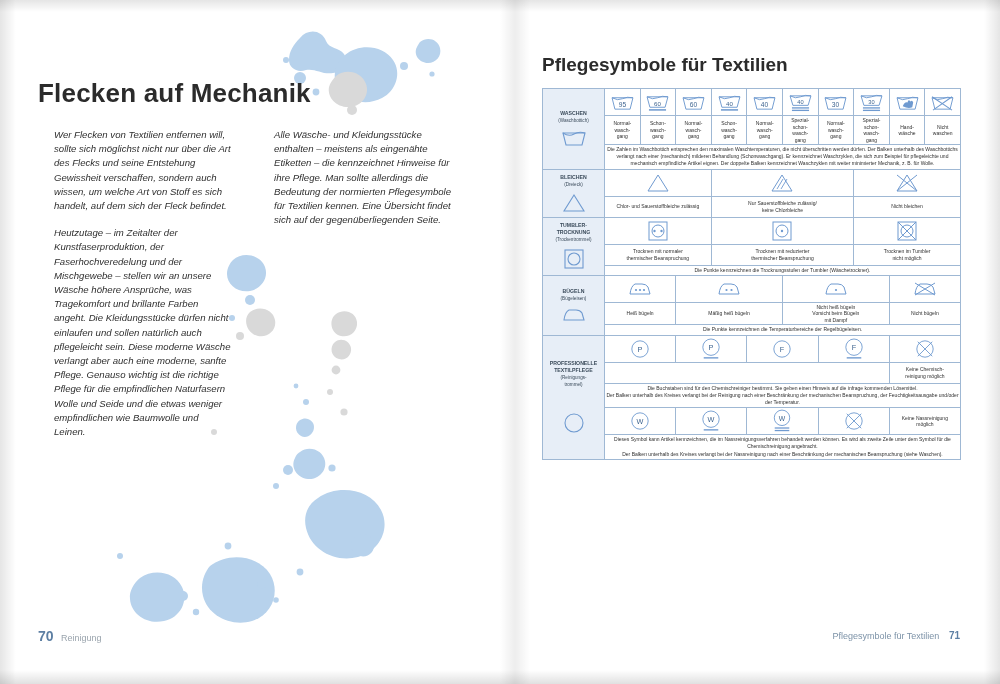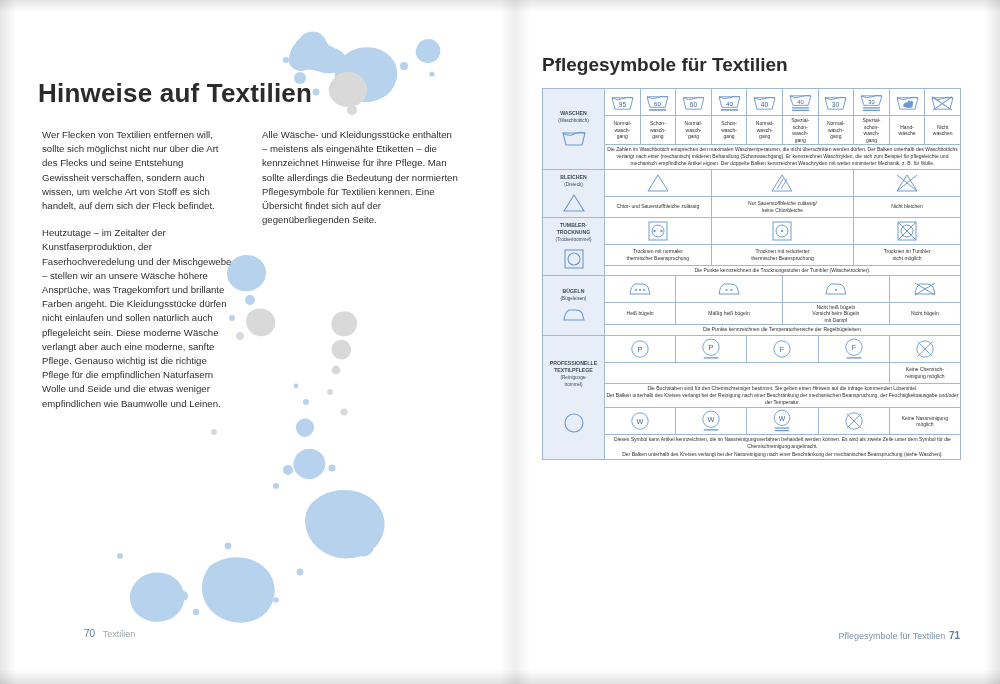--- a/index.html
+++ b/index.html
@@ -48,42 +48,42 @@
     position:absolute;left:38px;top:78px;
     margin:0;
     font-size:26px;font-weight:bold;color:#2b2b2b;
     letter-spacing:0.2px;
   }
   .col{
     position:absolute;
     font-size:9.6px;line-height:14.2px;color:#2f2f2f;
     text-align:left;
   }
-  .col p{margin:0 0 13px 4px;}
+  .col p{margin:0 0 13px 16px;font-style:italic;}
   .col-left{left:38px;top:128px;width:194px;}
   .col-right{left:258px;top:128px;width:200px;}
   .folio-left{
     position:absolute;left:38px;top:628px;
     font-size:9px;color:#6f8ca8;
   }
-  .folio-left .num{font-weight:normal;color:#5d7fa3;font-size:10px;margin-left:46px;}
+  .folio-left .num{font-weight:bold;color:#5d7fa3;font-size:14px;}
   .folio-left .lbl{color:#9aa4ad;margin-left:5px;}
 
   
   .right-page{position:absolute;left:500px;top:0;width:500px;height:684px;}
   h2.section-title{
     position:absolute;left:42px;top:54px;margin:0;
     font-size:19px;font-weight:bold;color:#2b2b2b;
   }
   .folio-right{
     position:absolute;right:40px;top:630px;
     font-size:9px;color:#6f8ca8;text-align:right;
   }
   .folio-right .lbl{color:#7d93a8;}
-  .folio-right .num{font-weight:bold;color:#5d7fa3;font-size:10px;margin-left:1px;}
+  .folio-right .num{font-weight:bold;color:#5d7fa3;font-size:10px;margin-left:7px;}
 
   
   .care-table{
     position:absolute;left:42px;top:88px;width:418px;
     border:1px solid #9fb8d4;
     border-collapse:collapse;
     font-size:5.2px;
     color:#2f2f2f;
     background:#fff;
     table-layout:fixed;
@@ -158,34 +158,34 @@
         <circle cx="240" cy="336" r="4"></circle>
         <path d="M336 314c8-6 20-2 21 8 1 9-7 16-16 14-10-2-13-16-5-22z"></path>
         <path d="M335 342c6-5 15-1 16 6 1 7-5 13-12 11-8-2-10-12-4-17z"></path>
         <circle cx="336" cy="370" r="4.4"></circle>
         <circle cx="330" cy="392" r="3"></circle>
         <circle cx="344" cy="412" r="3.6"></circle>
         <circle cx="214" cy="432" r="3"></circle>
       </g>
     </svg>
 
-    <h1 class="chapter-title">Hinweise auf Textilien</h1>
+    <h1 class="chapter-title">Flecken auf Mechanik</h1>
 
     <div class="col col-left">
       <p>Wer Flecken von Textilien entfernen will, sollte sich möglichst nicht nur über die Art des Flecks und seine Entstehung Gewissheit verschaffen, sondern auch wissen, um welche Art von Stoff es sich handelt, auf dem sich der Fleck befindet.</p>
       <p>Heutzutage – im Zeitalter der Kunstfaserproduktion, der Faserhochveredelung und der Mischgewebe – stellen wir an unsere Wäsche höhere Ansprüche, was Tragekomfort und brillante Farben angeht. Die Kleidungsstücke dürfen nicht einlaufen und sollen natürlich auch pflegeleicht sein. Diese moderne Wäsche verlangt aber auch eine moderne, sanfte Pflege. Genauso wichtig ist die richtige Pflege für die empfindlichen Naturfasern Wolle und Seide und die etwas weniger empfindlichen wie Baumwolle und Leinen.</p>
     </div>
 
     <div class="col col-right">
       <p>Alle Wäsche- und Kleidungsstücke enthalten – meistens als eingenähte Etiketten – die kennzeichnet Hinweise für ihre Pflege. Man sollte allerdings die Bedeutung der normierten Pflegesymbole für Textilien kennen. Eine Übersicht findet sich auf der gegenüberliegenden Seite.</p>
     </div>
 
     <div class="folio-left">
       <span class="num">70</span>
-      <span class="lbl">Textilien</span>
+      <span class="lbl">Reinigung</span>
     </div>
   </div>
 
   <div class="right-page">
     <h2 class="section-title">Pflegesymbole für Textilien</h2>
 
     <table class="care-table">
       <colgroup>
         <col style="width:62px">
         <col style="width:35.6px">

